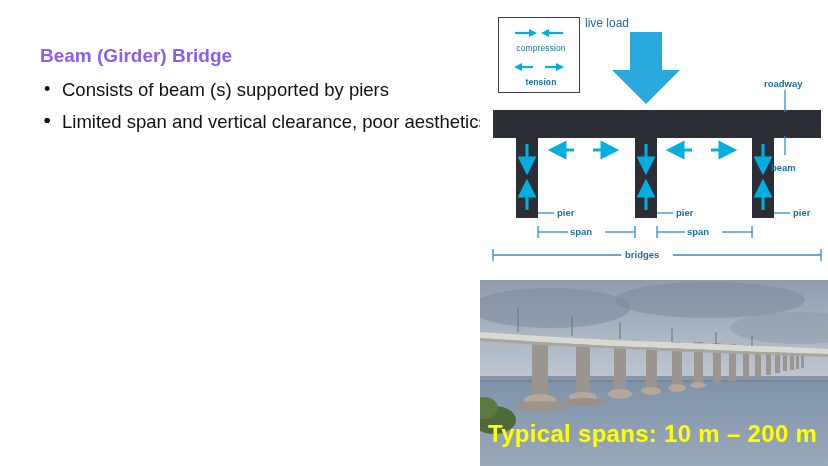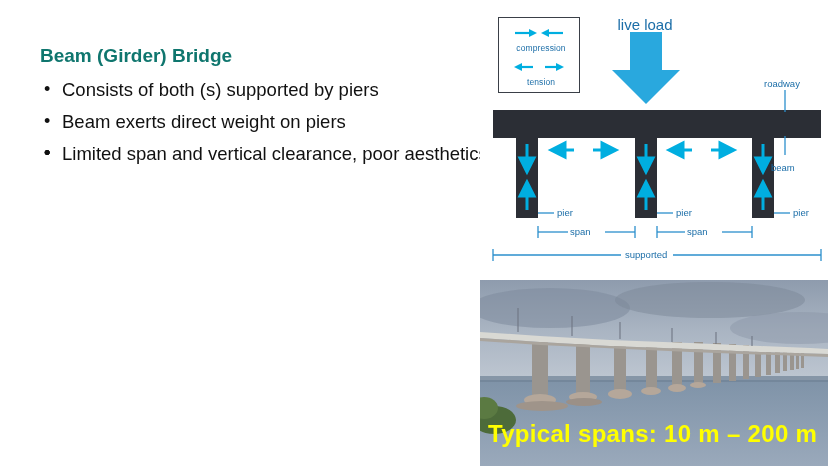--- a/index.html
+++ b/index.html
@@ -13,21 +13,21 @@
   #slide{position:absolute;left:0;top:0;width:828px;height:466px;background:#fff;}
 
   
   .text-col{position:absolute;left:40px;top:45px;width:450px;}
   .slide-title{
     font-size:38px;font-weight:bold;color:#0b0b0b;
     letter-spacing:-0.5px;line-height:1.05;margin:0 0 16px 0;
     font-family:"Liberation Sans", sans-serif;
   }
   .slide-subtitle{
-    font-size:19px;font-weight:bold;color:#0f766e;
+    font-size:19px;font-weight:bold;color:#8b5cf6;
     margin:0 0 10px 0;line-height:1.2;
   }
   ul.bullets{list-style:none;margin:0;padding:0;}
   ul.bullets li{
     position:relative;padding-left:22px;
     font-size:18.5px;color:#111;line-height:1.25;
     margin-bottom:9px;
   }
   ul.bullets li .dot{
     position:absolute;left:4px;top:0px;font-size:18px;color:#111;line-height:1.25;
@@ -35,52 +35,52 @@
 
   
   .diagram{position:absolute;left:480px;top:0px;width:348px;height:278px;background:#fff;}
   .legend-box{
     position:absolute;left:18px;top:17px;width:80px;height:74px;
     border:1.5px solid #3a3f47;background:#fff;
     display:flex;flex-direction:column;align-items:center;justify-content:center;
   }
   .legend-row{display:flex;align-items:center;justify-content:center;height:18px;}
   .legend-cap{font-size:8.5px;color:#1c6ea8;margin:1px 0 5px 4px;letter-spacing:0.1px;}
-  .legend-cap.last{margin-bottom:0;}
-
-  .liveload-label{position:absolute;left:105px;top:16px;width:120px;text-align:center;
-    font-size:15px;color:#1c6ea8;}
+  .legend-cap.last{margin-bottom:0;font-weight:bold;}
+
+  .liveload-label{position:absolute;left:105px;top:16px;width:120px;text-align:left;
+    font-size:12px;color:#1c6ea8;}
   .liveload-arrow{position:absolute;left:128px;top:30px;}
 
   .deck{position:absolute;left:13px;top:110px;width:328px;height:28px;background:#2b2e35;}
   .pier{position:absolute;top:138px;width:22px;height:80px;background:#2b2e35;}
   .pier.p1{left:36px;}
   .pier.p2{left:155px;}
   .pier.p3{left:272px;}
 
-  .lbl{position:absolute;font-size:9.5px;color:#1c6ea8;white-space:nowrap;}
+  .lbl{position:absolute;font-size:9.5px;color:#1c6ea8;white-space:nowrap;font-weight:bold;}
 
   .photo{position:absolute;left:480px;top:280px;width:348px;height:186px;overflow:hidden;background:#8d9aab;}
   .caption{
     position:absolute;left:8px;bottom:18px;
     font-size:24px;font-weight:bold;color:#ffff00;
     letter-spacing:0.3px;white-space:nowrap;
     font-family:"Liberation Sans", sans-serif;
   }
 </style>
 </head>
 <body>
 
 <div id="slide">
 
   <div class="text-col">
     <h2 class="slide-subtitle">Beam (Girder) Bridge</h2>
     <ul class="bullets">
-      <li><span class="dot">•</span><span>Consists of both (s) supported by piers</span></li>
-      <li><span class="dot">•</span><span>Beam exerts direct weight on piers</span></li>
+      <li><span class="dot">•</span><span>Consists of beam (s) supported by piers</span></li>
+      <li><span class="dot">•</span></li>
       <li><span class="dot">•</span></li>
       <li><span class="dot">•</span></li>
       <li><span class="dot">•</span></li>
       <li><span class="dot">•</span><span>Limited span and vertical clearance, poor aesthetics</span></li>
     </ul>
   </div>
 
   <div class="diagram">
 
     <div class="legend-box">
@@ -181,21 +181,21 @@
     <div class="lbl" style="left:284px;top:78px;">roadway</div>
     <div class="lbl" style="left:291px;top:162px;">beam</div>
 
     <div class="lbl" style="left:77px;top:207px;">pier</div>
     <div class="lbl" style="left:196px;top:207px;">pier</div>
     <div class="lbl" style="left:313px;top:207px;">pier</div>
 
     <div class="lbl" style="left:90px;top:226px;">span</div>
     <div class="lbl" style="left:207px;top:226px;">span</div>
 
-    <div class="lbl" style="left:145px;top:249px;">supported</div>
+    <div class="lbl" style="left:145px;top:249px;">bridges</div>
   </div>
 
   <div class="photo">
     <svg width="348" height="186" viewBox="0 0 348 186">
       <defs>
         <linearGradient id="sky" x1="0" y1="0" x2="0" y2="1">
           <stop offset="0%" stop-color="#8e9bad"></stop>
           <stop offset="45%" stop-color="#a9b4c2"></stop>
           <stop offset="100%" stop-color="#c2cad4"></stop>
         </linearGradient>

